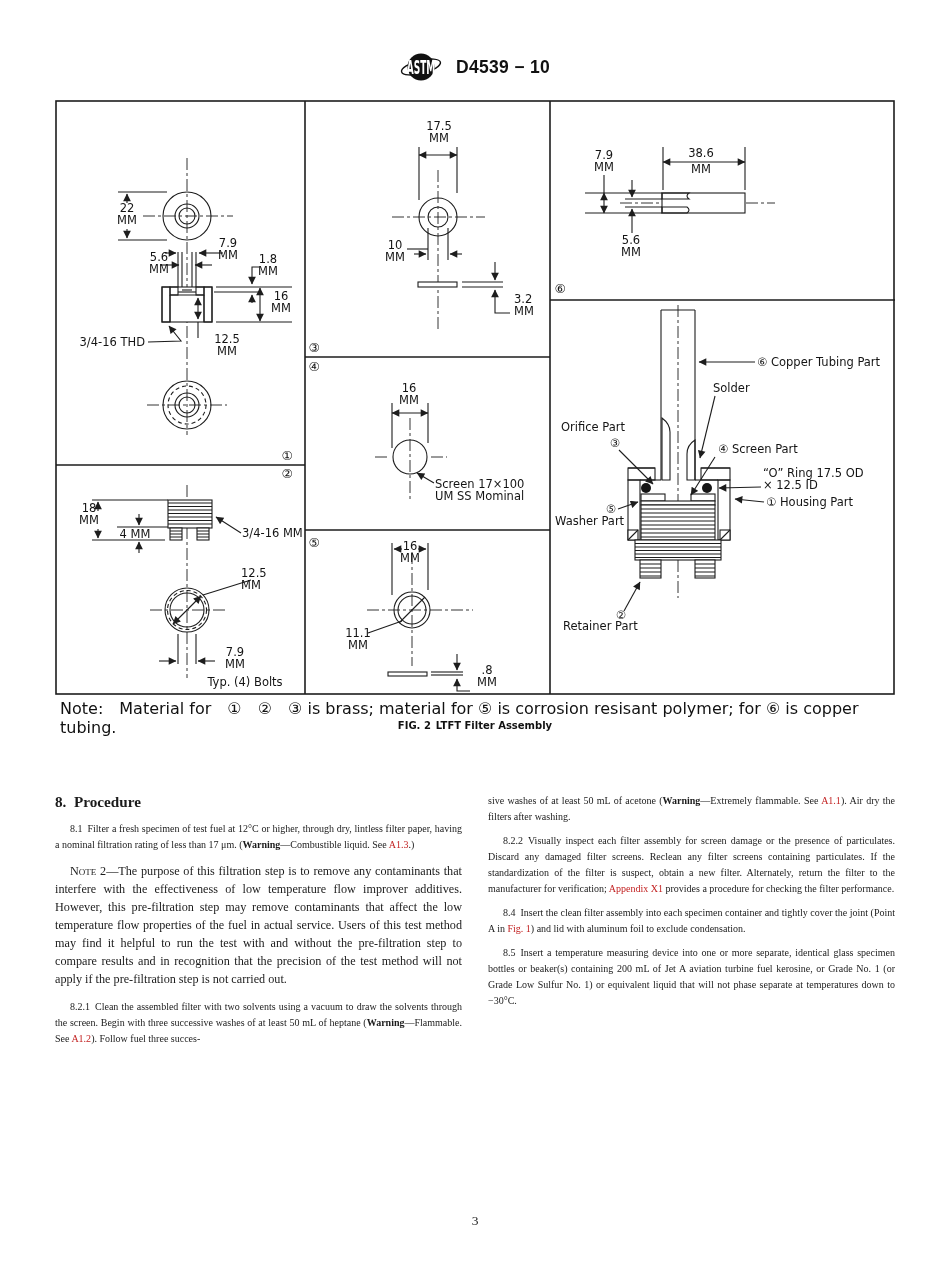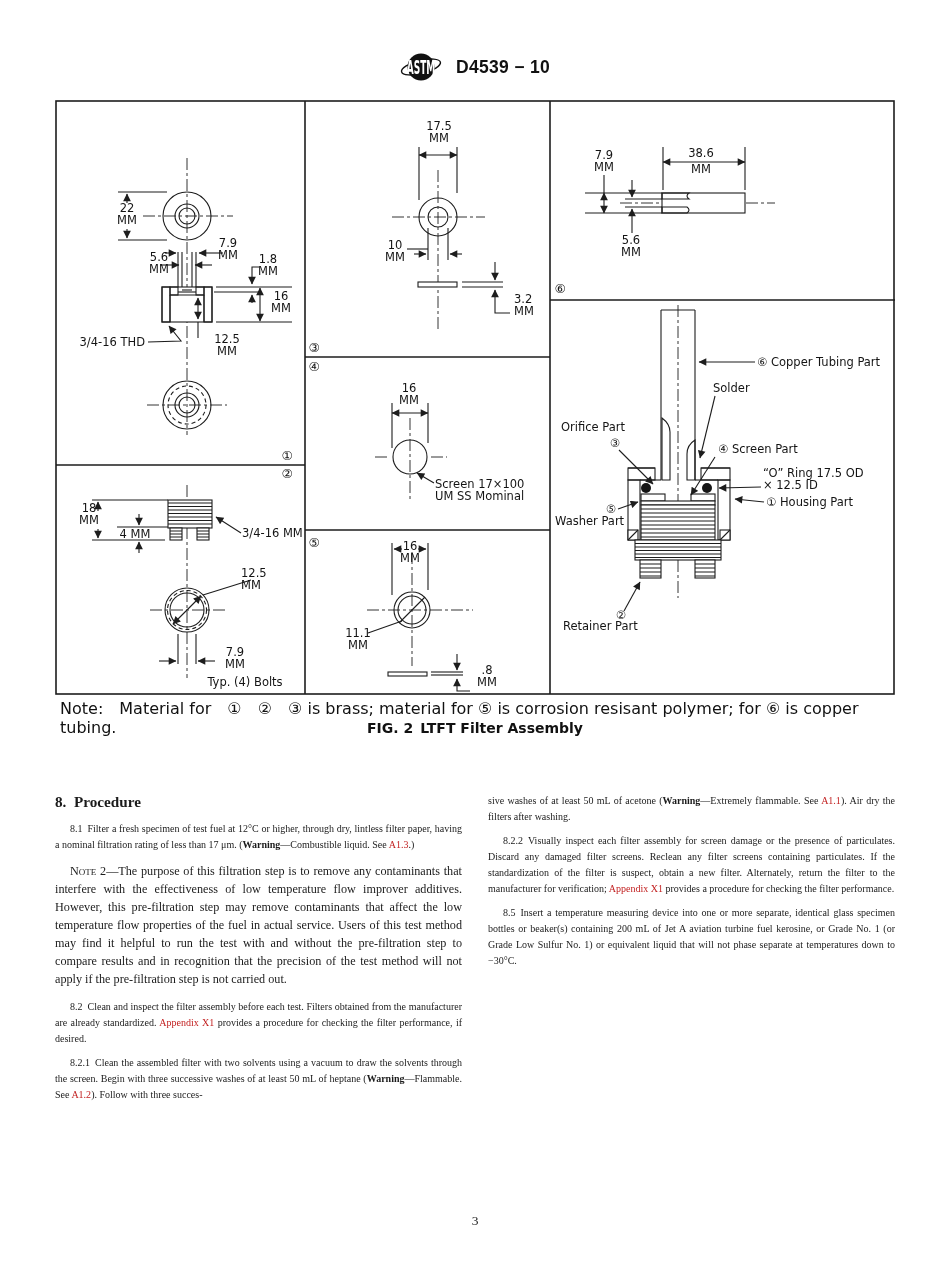--- a/index.html
+++ b/index.html
@@ -3,21 +3,21 @@
 <meta charset="utf-8">
 <style>
   html,body{margin:0;padding:0;background:#ffffff;}
   body{width:950px;height:1272px;position:relative;font-family:"Liberation Serif",serif;color:#1b1b1b;overflow:hidden;}
 
   .doc-header{position:absolute;top:50px;left:0;width:100%;display:flex;justify-content:center;align-items:center;gap:14px;}
   .doc-title{font-family:"Liberation Sans",sans-serif;font-weight:bold;font-size:17.5px;color:#111;letter-spacing:.3px;}
 
   .fig-wrap{position:absolute;left:55px;top:100px;width:840px;height:595px;}
   .fig-note{position:absolute;left:60px;top:699px;width:835px;font-family:"DejaVu Sans",sans-serif;font-size:16px;color:#111;white-space:pre-wrap;}
-  .fig-caption{position:absolute;left:55px;top:720px;width:840px;text-align:center;font-family:"DejaVu Sans",sans-serif;font-weight:bold;font-size:14px;color:#111;}
+  .fig-caption{position:absolute;left:55px;top:720px;width:840px;text-align:center;font-family:"DejaVu Sans",sans-serif;font-weight:bold;font-size:10px;color:#111;}
 
   .cols{position:absolute;left:55px;top:793px;width:840px;display:flex;gap:26px;}
   .col{width:407px;}
   .sec-title{font-weight:bold;font-size:15.2px;margin:0 0 10px 0;}
   .p{font-size:10px;line-height:16px;text-align:justify;margin:0 0 8px 0;}
   .p.ind{text-indent:15px;}
   .note{font-size:12.2px;line-height:18px;text-align:justify;text-indent:15px;margin:9px 0 11px 0;}
   .b{font-weight:bold;}
   .r{color:#c22121;}
   .sc{font-variant:small-caps;}
@@ -307,26 +307,26 @@
 
 <div class="fig-note">Note: Material for ①  ②  ③ is brass; material for ⑤ is corrosion resisant polymer; for ⑥ is copper tubing.</div>
 <div class="fig-caption">FIG. 2 LTFT Filter Assembly</div>
 
 <div class="cols">
   <div class="col">
     <p class="sec-title">8. Procedure</p>
     <div>
         <p class="p ind"><span>8.1 Filter a fresh specimen of test fuel at 12°C or higher, through dry, lintless filter paper, having a nominal filtration rating of less than 17 μm. (</span><span class="b">Warning</span><span>—Combustible liquid. See </span><span class="r">A1.3</span><span>.)</span></p>
         <p class="note"><span class="sc">Note 2—</span><span>The purpose of this filtration step is to remove any contaminants that interfere with the effectiveness of low temperature flow improver additives. However, this pre-filtration step may remove contaminants that affect the low temperature flow properties of the fuel in actual service. Users of this test method may find it helpful to run the test with and without the pre-filtration step to compare results and in recognition that the precision of the test method will not apply if the pre-filtration step is not carried out.</span></p>
-        <p class="p ind"><span>8.2 Clean and inspect the filter assembly before each test. Filters obtained from the manufacturer are already standardized. </span><span class="r">Appendix X1</span><span> provides a procedure for checking the filter performance, if desired.</span></p>
-        <p class="p ind"><span>8.2.1 Clean the assembled filter with two solvents using a vacuum to draw the solvents through the screen. Begin with three successive washes of at least 50 mL of heptane (</span><span class="b">Warning</span><span>—Flammable. See </span><span class="r">A1.2</span><span>). Follow with three succes-</span></p>
+        <p class="p ind"><span>8.2.1 Clean the assembled filter with two solvents using a vacuum to draw the solvents through the screen. Begin with three successive washes of at least 50 mL of heptane (</span><span class="b">Warning</span><span>—Flammable. See </span><span class="r">A1.2</span><span>). Follow fuel three succes-</span></p>
       </div>
   </div>
   <div class="col">
     <div>
         <p class="p"><span>sive washes of at least 50 mL of acetone (</span><span class="b">Warning</span><span>—Extremely flammable. See </span><span class="r">A1.1</span><span>). Air dry the filters after washing.</span></p>
         <p class="p ind"><span>8.2.2 Visually inspect each filter assembly for screen damage or the presence of particulates. Discard any damaged filter screens. Reclean any filter screens containing particulates. If the standardization of the filter is suspect, obtain a new filter. Alternately, return the filter to the manufacturer for verification; </span><span class="r">Appendix X1</span><span> provides a procedure for checking the filter performance.</span></p>
+        <p class="p ind"><span>8.4 Insert the clean filter assembly into each specimen container and tightly cover the joint (Point A in </span><span class="r">Fig. 1</span><span>) and lid with aluminum foil to exclude condensation.</span></p>
         <p class="p ind"><span>8.5 Insert a temperature measuring device into one or more separate, identical glass specimen bottles or beaker(s) containing 200 mL of Jet A aviation turbine fuel kerosine, or Grade No. 1 (or Grade Low Sulfur No. 1) or equivalent liquid that will not phase separate at temperatures down to −30°C.</span></p>
       </div>
   </div>
 </div>
 
 <div class="page-num">3</div>
 
 </body></html>

